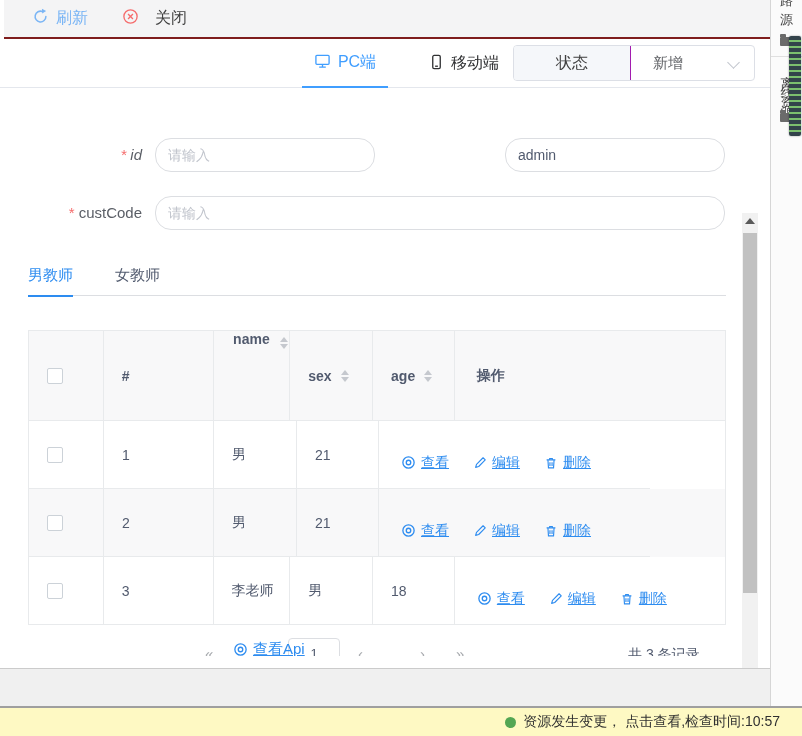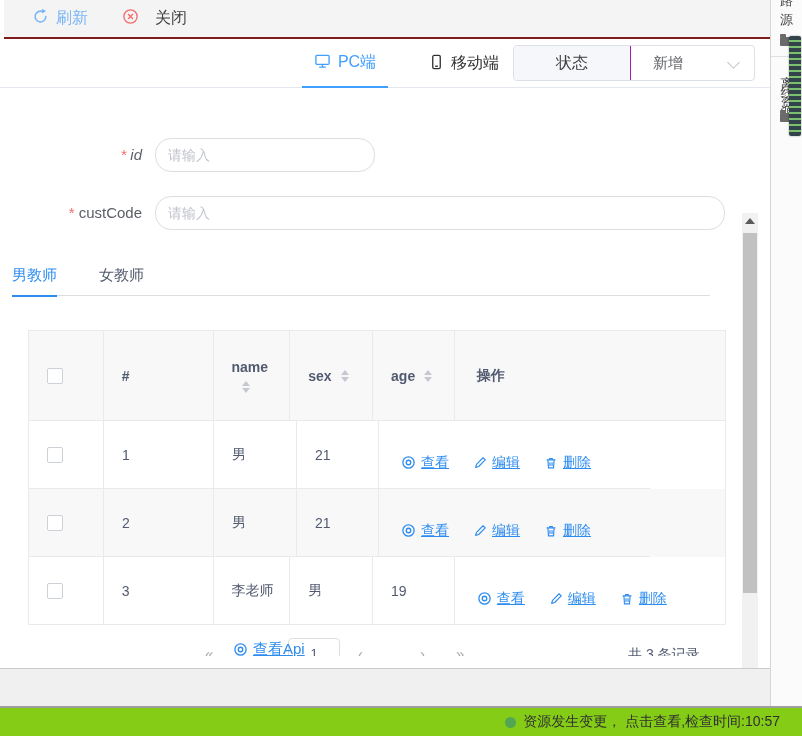--- a/index.html
+++ b/index.html
@@ -56,21 +56,21 @@
   }
   .star { color:#f56c6c; margin-right:4px; }
   .ipt {
     position:absolute; height:34px; border:1px solid #dcdee2; border-radius:16px;
     padding:0 12px; font-size:14px; color:#515a6e; background:#fff; outline:none;
     font-family:inherit;
   }
   .ipt::placeholder { color:#c0c4cc; }
   
   .inner-tabs {
-    position:absolute; left:12px; top:167px; width:698px; height:41px;
+    position:absolute; left:28px; top:167px; width:698px; height:41px;
     border-bottom:1px solid #dcdee2; display:flex; align-items:center;
   }
   .i-tab { font-size:15px; height:41px; display:flex; align-items:center; margin-right:42px; cursor:pointer; color:#515a6e; position:relative; }
   .i-tab.active { color:#2d8cf0; }
   .i-tab.active::after { content:""; position:absolute; left:0; right:0; bottom:-1px; height:2px; background:#2d8cf0; }
   
   .tbl { position:absolute; left:28px; top:242px; width:698px; border:1px solid #e8eaec; border-bottom:none; }
   .t-row { display:flex; }
   .t-row.head { height:90px; background:#f8f8f9; font-weight:bold; color:#515a6e; }
   .t-row.body { height:68px; background:#fff; }
@@ -79,21 +79,21 @@
     border-right:1px solid #e8eaec; border-bottom:1px solid #e8eaec;
     display:flex; align-items:center; padding-left:18px; font-size:14px; overflow:hidden;
   }
   .t-cell:last-child { border-right:none; }
   .c0 { width:75px; } .c1 { width:110px; } .c2 { width:77px; }
   .c3 { width:83px; } .c4 { width:82px; } .c5 { width:271px; padding-left:22px; }
   .cbx { width:16px; height:16px; border:1px solid #ccd2d8; border-radius:2px; background:#fff; cursor:pointer; }
   .sort-stack { display:flex; flex-direction:column; gap:2px; margin-left:9px; cursor:pointer; }
   .car-up { width:0; height:0; border-left:4.5px solid transparent; border-right:4.5px solid transparent; border-bottom:5.5px solid #c5c8ce; }
   .car-dn { width:0; height:0; border-left:4.5px solid transparent; border-right:4.5px solid transparent; border-top:5.5px solid #c5c8ce; }
-  .name-head { flex-direction:column; justify-content:center; align-items:flex-start; }
+  .name-head { justify-content:center; align-items:flex-start; }
   .name-head .sort-stack { margin:6px 0 0 10px; }
   .act { display:inline-flex; align-items:center; gap:5px; color:#2d8cf0; margin-right:24px; cursor:pointer; white-space:nowrap;margin-top:16px; }
   .act span { text-decoration:underline; }
   
   .pg { position:absolute; top:550px; height:32px; line-height:32px; color:#a6a9ad; font-size:15px; }
   .pg-box {
     position:absolute; top:550px; height:32px; border:1px solid #dcdee2; border-radius:4px;
     background:#fff; color:#515a6e; font-size:13px;
   }
   .page-one { left:288px; width:52px; text-align:center; line-height:30px; }
@@ -108,21 +108,21 @@
   
   .sbar { position:absolute; left:742px; top:125px; width:16px; height:533px; background:#f1f1f1; }
   .sbtn { position:absolute; left:0; width:16px; height:16px; display:flex; align-items:center; justify-content:center; cursor:pointer; }
   .sbtn.up { top:0; } .sbtn.down { bottom:0; }
   .tri-up { width:0; height:0; border-left:5px solid transparent; border-right:5px solid transparent; border-bottom:6px solid #5a5a5a; }
   .tri-dn { width:0; height:0; border-left:5px solid transparent; border-right:5px solid transparent; border-top:6px solid #5a5a5a; }
   .sthumb { position:absolute; left:1px; top:20px; width:14px; height:360px; background:#c1c1c1; cursor:pointer; }
   
   .grayband { position:absolute; left:0; top:668px; width:802px; height:38px; background:#f0f0f0; border-top:1px solid #cbcbcb; }
   .statusbar {
-    position:absolute; left:0; top:706px; width:802px; height:30px; background:#84cc16;
+    position:absolute; left:0; top:706px; width:802px; height:30px; background:#fef9c3;
     border-top:2px solid #9f9f9f; display:flex; align-items:center; justify-content:flex-end;
     gap:7px; padding-right:22px; color:#303030; font-size:14px; z-index:6;
   }
   .dot { width:11px; height:11px; border-radius:50%; background:#53a653; }
   
   .rside {
     position:absolute; left:770px; top:0; width:32px; height:706px;
     background:#fbfbfb; border-left:1px solid #d6d6d6; z-index:5;
     display:flex; flex-direction:column; align-items:center; font-size:13px; color:#424242;
   }
@@ -191,20 +191,21 @@
   </div>
 </div>
 
 <div class="content">
   <div class="viewport">
 
     <div class="f-label" style="left:0;top:50px;width:142px;font-style:italic;">
       <span class="star">*</span><span>id</span>
     </div>
     <input class="ipt" style="left: 155px; top: 50px; width: 220px;" placeholder="请输入">
+    <input class="ipt" style="left: 505px; top: 50px; width: 220px;" value="admin">
 
     <div class="f-label" style="left:0;top:108px;width:142px;">
       <span class="star">*</span><span>custCode</span>
     </div>
     <input class="ipt" style="left: 155px; top: 108px; width: 570px;" placeholder="请输入">
 
     <div class="inner-tabs">
       <div class="i-tab active">男教师</div>
       <div class="i-tab">女教师</div>
     </div>
@@ -303,21 +304,21 @@
         </div>
       </div>
 
       <div class="t-row body">
         <div class="t-cell c0">
             <div class="cbx"></div>
           </div>
         <div class="t-cell c1">3</div>
         <div class="t-cell c2">李老师</div>
         <div class="t-cell c3">男</div>
-        <div class="t-cell c4">19</div>
+        <div class="t-cell c4">18</div>
         <div class="t-cell c5">
           <a class="act">
             <svg width="15" height="15" viewBox="0 0 16 16">
                 <circle cx="8" cy="8" r="6" fill="none" stroke="#2d8cf0" stroke-width="1.4"></circle>
                 <circle cx="8" cy="8" r="2.4" fill="none" stroke="#2d8cf0" stroke-width="1.4"></circle>
               </svg>
             <span>查看</span>
             </a>
           <a class="act">
             <svg width="14" height="14" viewBox="0 0 16 16">

